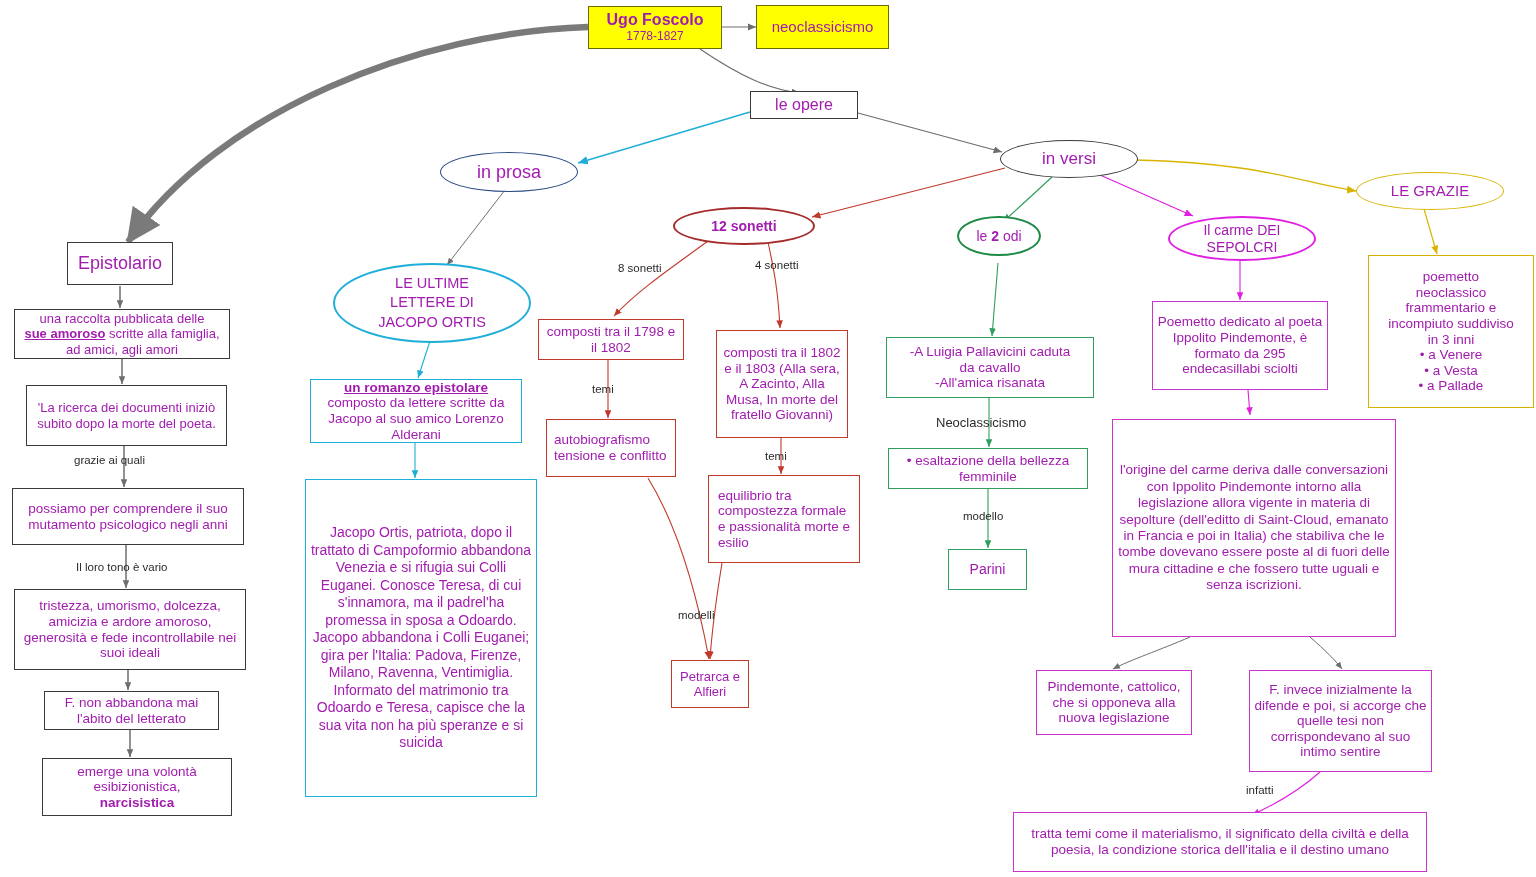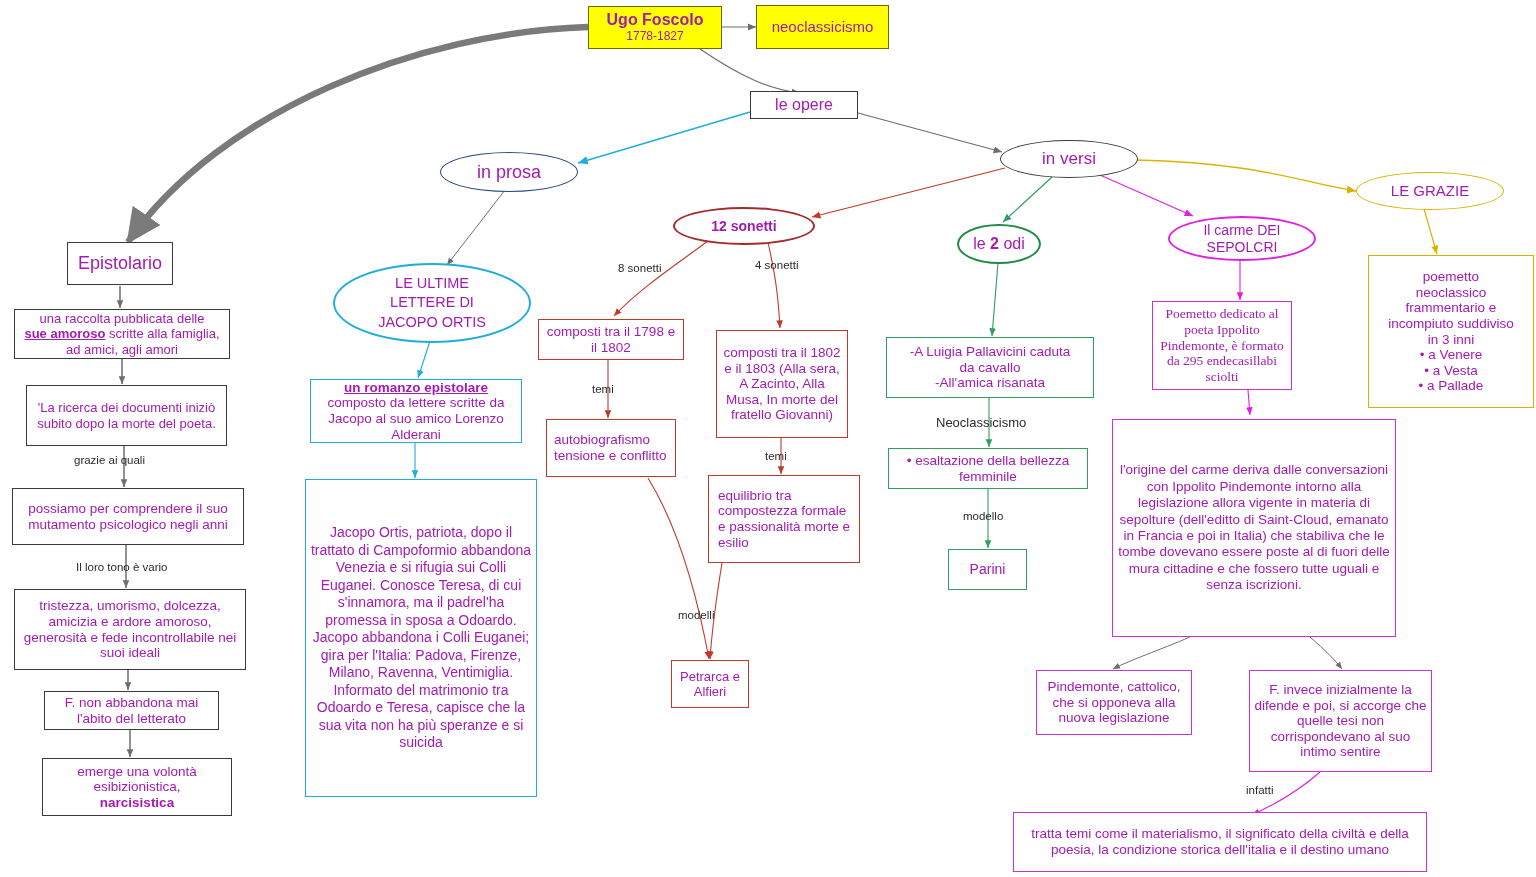--- a/index.html
+++ b/index.html
@@ -264,21 +264,21 @@
   <div class="node rect c-red" style="left:708px; top:475px; width:152px; height:88px; font-size:13.5px; justify-content:flex-start;">
     <div class="inner" style="text-align:left; padding-left:9px;">equilibrio tra compostezza formale e passionalità morte e esilio</div>
   </div>
 
   <div class="lbl" style="left:678px; top:609px;">modelli</div>
 
   <div class="node rect c-red" style="left:671px; top:660px; width:78px; height:48px; font-size:13px;">
     <div class="inner">Petrarca e Alfieri</div>
   </div>
 
-  <div class="node ell c-green2" style="left:957px; top:224px; width:84px; height:40px; font-size:16px;justify-content:center;">
+  <div class="node ell c-green2" style="left:957px; top:216px; width:84px; height:40px; font-size:14px;justify-content:center;">
     <div class="inner"><span>le </span><span class="b">2</span><span> odi</span></div>
   </div>
 
   <div class="node rect c-green" style="left:886px; top:337px; width:208px; height:61px; font-size:13.5px;">
     <div class="inner">
       <span></span>
       <span>-A Luigia Pallavicini caduta</span><br>
       <span>da cavallo</span><br>
       <span>-All'amica risanata</span>
     </div>
@@ -296,21 +296,21 @@
     <div class="inner">Parini</div>
   </div>
 
   <div class="node ell c-magenta2" style="left:1168px; top:216px; width:148px; height:45px; font-size:14px;">
     <div class="inner">
       <span>Il carme DEI</span><br>
       <span>SEPOLCRI</span>
     </div>
   </div>
 
-  <div class="node rect c-magenta" style="left:1152px; top:301px; width:140px; height:89px; font-size:13.5px;font-family:Liberation Serif, serif;">
+  <div class="node rect c-magenta" style="left:1152px; top:301px; width:176px; height:89px; font-size:13.5px;">
     <div class="inner">Poemetto dedicato al poeta Ippolito Pindemonte, è formato da 295 endecasillabi sciolti</div>
   </div>
 
   <div class="node rect c-magenta" style="left:1112px; top:419px; width:284px; height:218px; font-size:13.5px; line-height:1.22;">
     <div class="inner">l'origine del carme deriva dalle conversazioni con Ippolito Pindemonte intorno alla legislazione allora vigente in materia di sepolture (dell'editto di Saint-Cloud, emanato in Francia e poi in Italia) che stabiliva che le tombe dovevano essere poste al di fuori delle mura cittadine e che fossero tutte uguali e senza iscrizioni.</div>
   </div>
 
   <div class="node rect c-magenta" style="left:1036px; top:670px; width:156px; height:65px; font-size:13.5px;">
     <div class="inner">Pindemonte, cattolico, che si opponeva alla nuova legislazione</div>
   </div>

